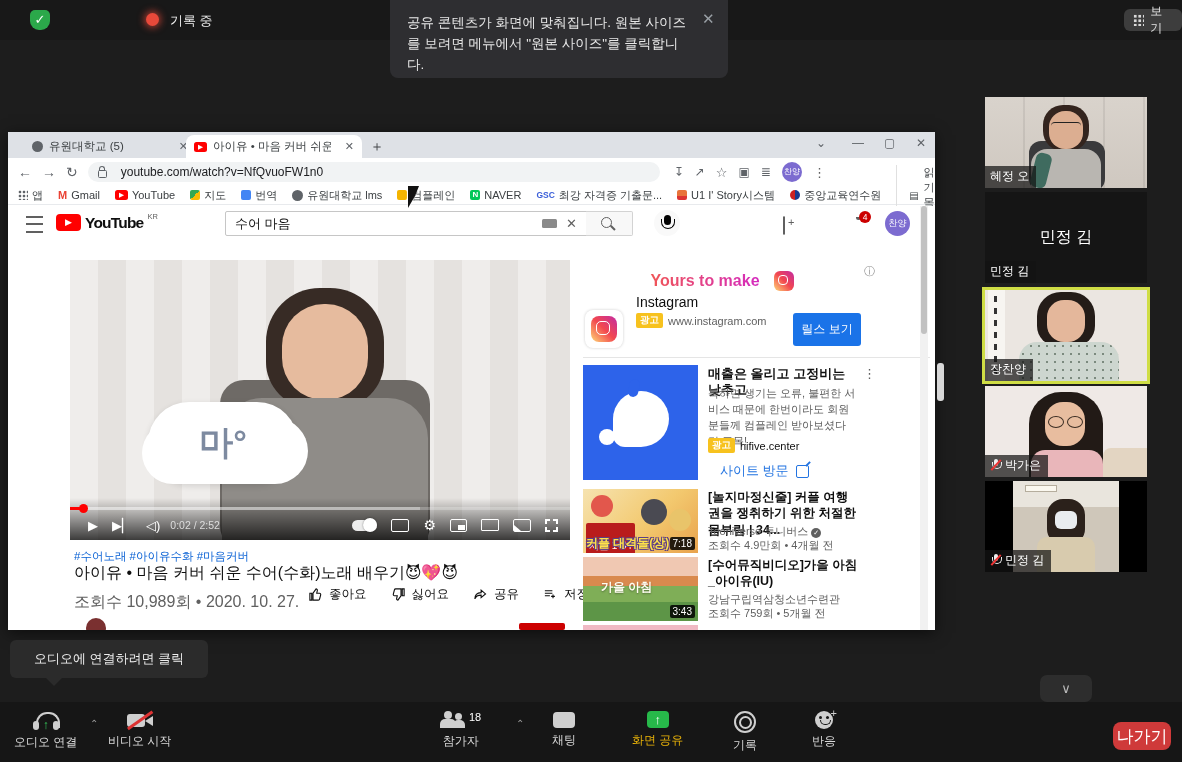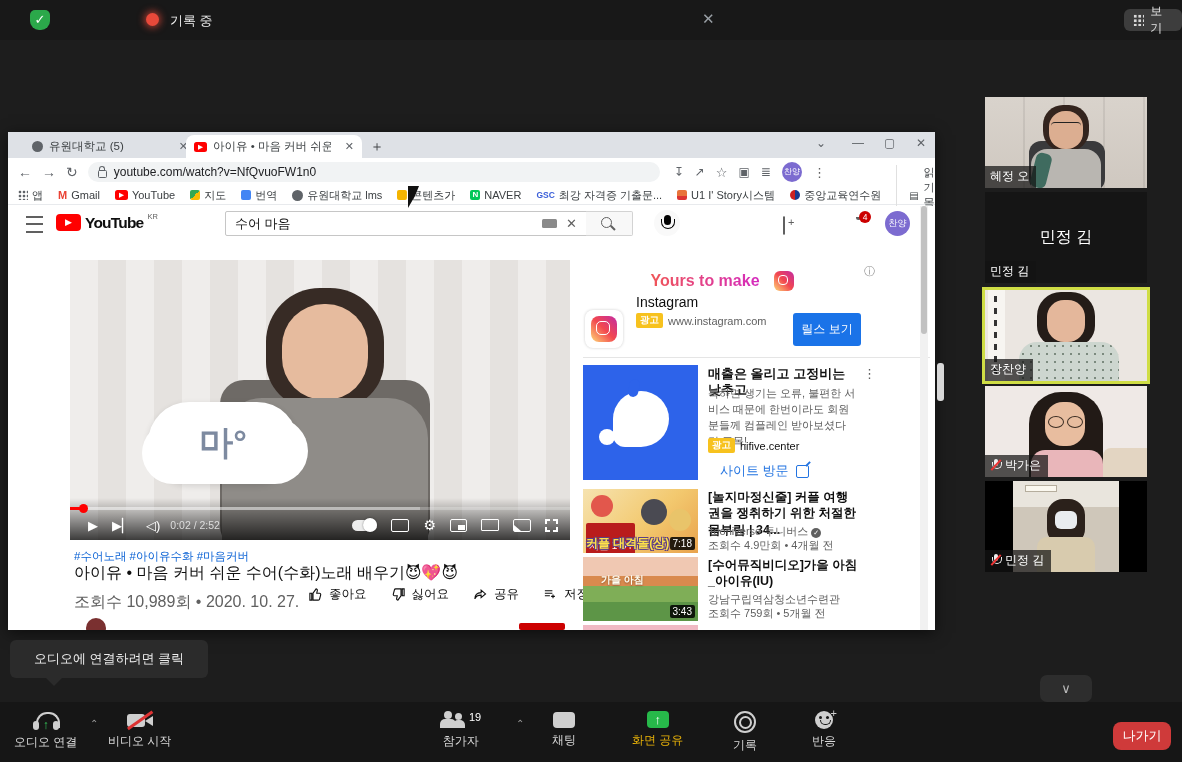--- a/index.html
+++ b/index.html
@@ -32,21 +32,21 @@
   .tab.active{left:178px;width:176px;background:#fff;border-radius:8px 8px 0 0;}
   .tabx{color:#5f6368;font-size:11px;margin-left:auto;}
   .favglobe{width:11px;height:11px;border-radius:50%;background:#5f6368;flex:0 0 auto;}
   .favyt{width:13px;height:10px;background:#f00;border-radius:2.5px;color:#fff;font-size:6.5px;line-height:10px;
          text-align:center;flex:0 0 auto;}
   .newtab{left:362px;top:6px;color:#44474a;font-size:14px;}
   .winctl{position:absolute;top:4px;color:#5f6368;font-size:12px;}
   .addrbar{left:0;top:26px;width:927px;height:28px;background:#fff;display:flex;align-items:center;}
   .navico{color:#5f6368;font-size:14px;margin-left:10px;}
   .omni{margin-left:10px;width:552px;height:20px;background:#f1f3f4;border-radius:11px;display:flex;
-        align-items:center;padding:0 10px;gap:7px;}
+        align-items:center;padding:0 10px;gap:14px;}
   .lock{width:7px;height:6px;border:1.4px solid #5f6368;border-radius:1.5px;position:relative;margin-top:3px;}
   .lock:before{content:"";position:absolute;left:0.6px;top:-4.6px;width:4px;height:4px;
         border:1.4px solid #5f6368;border-bottom:none;border-radius:3px 3px 0 0;}
   .urltxt{font-size:12px;color:#202124;}
   .addr-icons{display:flex;align-items:center;gap:11px;margin-left:14px;color:#5f6368;}
   .cavatar{width:20px;height:20px;border-radius:50%;background:#7c6bd0;color:#fff;font-size:8px;
            line-height:20px;text-align:center;}
   .bookbar{left:0;top:54px;width:927px;height:19px;background:#fff;border-bottom:1px solid #e8eaed;
            display:flex;align-items:center;gap:15px;padding-left:10px;font-size:11px;color:#3c4043;box-sizing:border-box;}
   .bm{display:flex;align-items:center;gap:4px;white-space:nowrap;}
@@ -161,21 +161,21 @@
   .sv-ch{left:700px;font-size:11px;color:#606060;}
   .sv-meta{left:700px;font-size:11px;color:#606060;}
   .verif{display:inline-block;width:10px;height:10px;border-radius:50%;background:#606060;color:#fff;font-size:7px;
          line-height:10px;text-align:center;margin-left:3px;}
   .thumb1bg{position:absolute;inset:0;background:linear-gradient(135deg,#f6e3b0,#f3c96f 55%,#e9a34d);}
   .t1c{position:absolute;border-radius:50%;}
   .season{position:absolute;left:3px;top:34px;background:#b91c1c;color:#fff;font-size:10px;padding:16px 3px;border-radius:2px;}
   .vsname{position:absolute;left:3px;top:46px;color:#ffe24a;font-size:12px;font-weight:bold;
           text-shadow:1px 1px 0 #5b3f86,-1px 1px 0 #5b3f86,1px -1px 0 #5b3f86,-1px -1px 0 #5b3f86;}
   .thumb2bg{position:absolute;inset:0;background:linear-gradient(#f0c8b2 0 30%,#d98a4e 30% 46%,#7fae57 46% 70%,#5d9547 70%);}
-  .fallt{position:absolute;left:18px;top:16px;color:#fffdf2;font-size:10px;font-weight:bold;text-shadow:0 1px 2px rgba(0,0,0,.35);}
+  .fallt{position:absolute;left:18px;top:22px;color:#fffdf2;font-size:12px;font-weight:bold;text-shadow:0 1px 2px rgba(0,0,0,.35);}
   .sliver3{left:575px;top:419px;width:115px;height:5px;background:#f0b9c4;}
   .ytscroll{left:912px;top:0;width:8px;height:424px;background:#f1f1f1;}
   .ytthumbbar{position:absolute;left:1px;top:0;width:6px;height:128px;background:#c1c1c1;border-radius:3px;}
   .divhandle{left:937px;top:363px;width:7px;height:38px;background:#d8d8d8;border-radius:3px;}
   
   .tile{left:985px;width:162px;height:91px;background:#101010;overflow:hidden;}
   .tile.speaking{height:91px;border:3px solid #cfdd45;left:982px;width:162px;}
   .plabel{position:absolute;left:0;bottom:0;background:rgba(20,20,20,.72);color:#fff;font-size:12px;
           padding:2px 7px 3px 5px;display:flex;align-items:center;gap:4px;}
   .centername{position:absolute;inset:0;display:flex;align-items:center;justify-content:center;color:#fff;font-size:16px;}
@@ -208,40 +208,43 @@
   .chatico{width:22px;height:16px;background:#cfcfcf;border-radius:4px;position:relative;}
   .chatico:after{content:"";position:absolute;left:4px;bottom:-5px;border:5px solid transparent;border-top-color:#cfcfcf;border-left-width:3px;border-right-width:3px;}
   .shareico{width:22px;height:17px;background:#27b94a;border-radius:4px;color:#fff;font-size:13px;font-weight:bold;
             display:flex;align-items:center;justify-content:center;}
   .recico{width:18px;height:18px;border:2px solid #cfcfcf;border-radius:50%;position:relative;}
   .recico:before{content:"";position:absolute;left:2.5px;top:2.5px;width:9px;height:9px;border:2px solid #cfcfcf;border-radius:50%;}
   .smiley{width:18px;height:18px;background:#cfcfcf;border-radius:50%;position:relative;}
   .smiley:before{content:"";position:absolute;left:4px;top:5px;width:3px;height:3px;background:#161616;border-radius:50%;box-shadow:7px 0 0 #161616;}
   .smiley:after{content:"";position:absolute;left:4.5px;top:9px;width:9px;height:4px;border:1.6px solid #161616;border-top:none;border-radius:0 0 7px 7px;}
   .smplus{position:absolute;right:-4px;top:-4px;color:#cfcfcf;font-size:11px;}
-  .leavebtn{left:1113px;top:722px;width:58px;height:28px;background:#cf3a3a;border-radius:8px;color:#fff;font-size:13px;
+  .leavebtn{left:1113px;top:722px;width:58px;height:28px;background:#cf3a3a;border-radius:8px;color:#fff;font-size:17px;
             display:flex;align-items:center;justify-content:center;}
   .chev{color:#9a9a9a;font-size:10px;}
   .cursor{left:408px;top:186px;width:0;height:0;border-left:7px solid #111;border-right:4px solid transparent;
           border-bottom:12px solid transparent;border-top:10px solid #111;filter:drop-shadow(0 0 1px #fff);}
 </style>
 </head>
 <body>
 
 <div class="stage">
 
   <div class="abs topbar"></div>
   <div class="abs shield">✓</div>
   <div class="abs recdot"></div>
   <div class="abs reclabel">기록 중</div>
   <div class="abs viewbtn">
     <span class="dots9"></span>
     <span>보기</span>
   </div>
 
+  <div class="abs notif">
+    <span>공유 콘텐츠가 화면에 맞춰집니다. 원본 사이즈를 보려면 메뉴에서 "원본 사이즈"를 클릭합니다.</span>
+  </div>
   <div class="abs notif-x">✕</div>
 
   <div class="abs chrome">
     <div class="abs tabstrip">
       <div class="tab inactive">
         <span class="favglobe"></span>
         <span>유원대학교 (5)</span>
         <span class="tabx">✕</span>
       </div>
       <div class="tab active">
@@ -295,21 +298,21 @@
       <span class="bm">
           <span class="bmi" style="background:#4285f4;"></span>
           <span>번역</span>
         </span>
       <span class="bm">
           <span class="favglobe"></span>
           <span>유원대학교 lms</span>
         </span>
       <span class="bm">
           <span class="bmi" style="background:#f4b400;"></span>
-          <span>콘텐츠가</span>
+          <span>컴플레인</span>
         </span>
       <span class="bm">
           <span class="bmi" style="background:#03c75a;color:#fff;font-size:8px;text-align:center;line-height:10px;font-weight:bold;">N</span>
           <span>NAVER</span>
         </span>
       <span class="bm">
           <b style="color:#3b5fd9;font-size:8.5px;">GSC</b>
           <span>최강 자격증 기출문...</span>
         </span>
       <span class="bm">
@@ -574,21 +577,21 @@
   </div>
 
   <div class="zbtn" style="left:440px;top:711px;">
     <span style="display:flex;align-items:flex-start;gap:3px;">
       <span class="ppl">
         <i style="left:4px;top:0;width:8px;height:8px;border-radius:50%;"></i>
         <i style="left:0;top:8px;width:16px;height:9px;border-radius:5px 5px 0 0;"></i>
         <i style="left:15px;top:2px;width:7px;height:7px;border-radius:50%;"></i>
         <i style="left:13px;top:9px;width:12px;height:8px;border-radius:5px 5px 0 0;"></i>
       </span>
-      <span style="font-size:11px;color:#fff;">19</span>
+      <span style="font-size:11px;color:#fff;">18</span>
     </span>
     <span class="zlabel">참가자</span>
   </div>
   <div class="abs chev" style="left:516px;top:718px;">⌃</div>
 
   <div class="zbtn" style="left:552px;top:712px;">
     <span class="chatico"></span>
     <span class="zlabel">채팅</span>
   </div>
 

